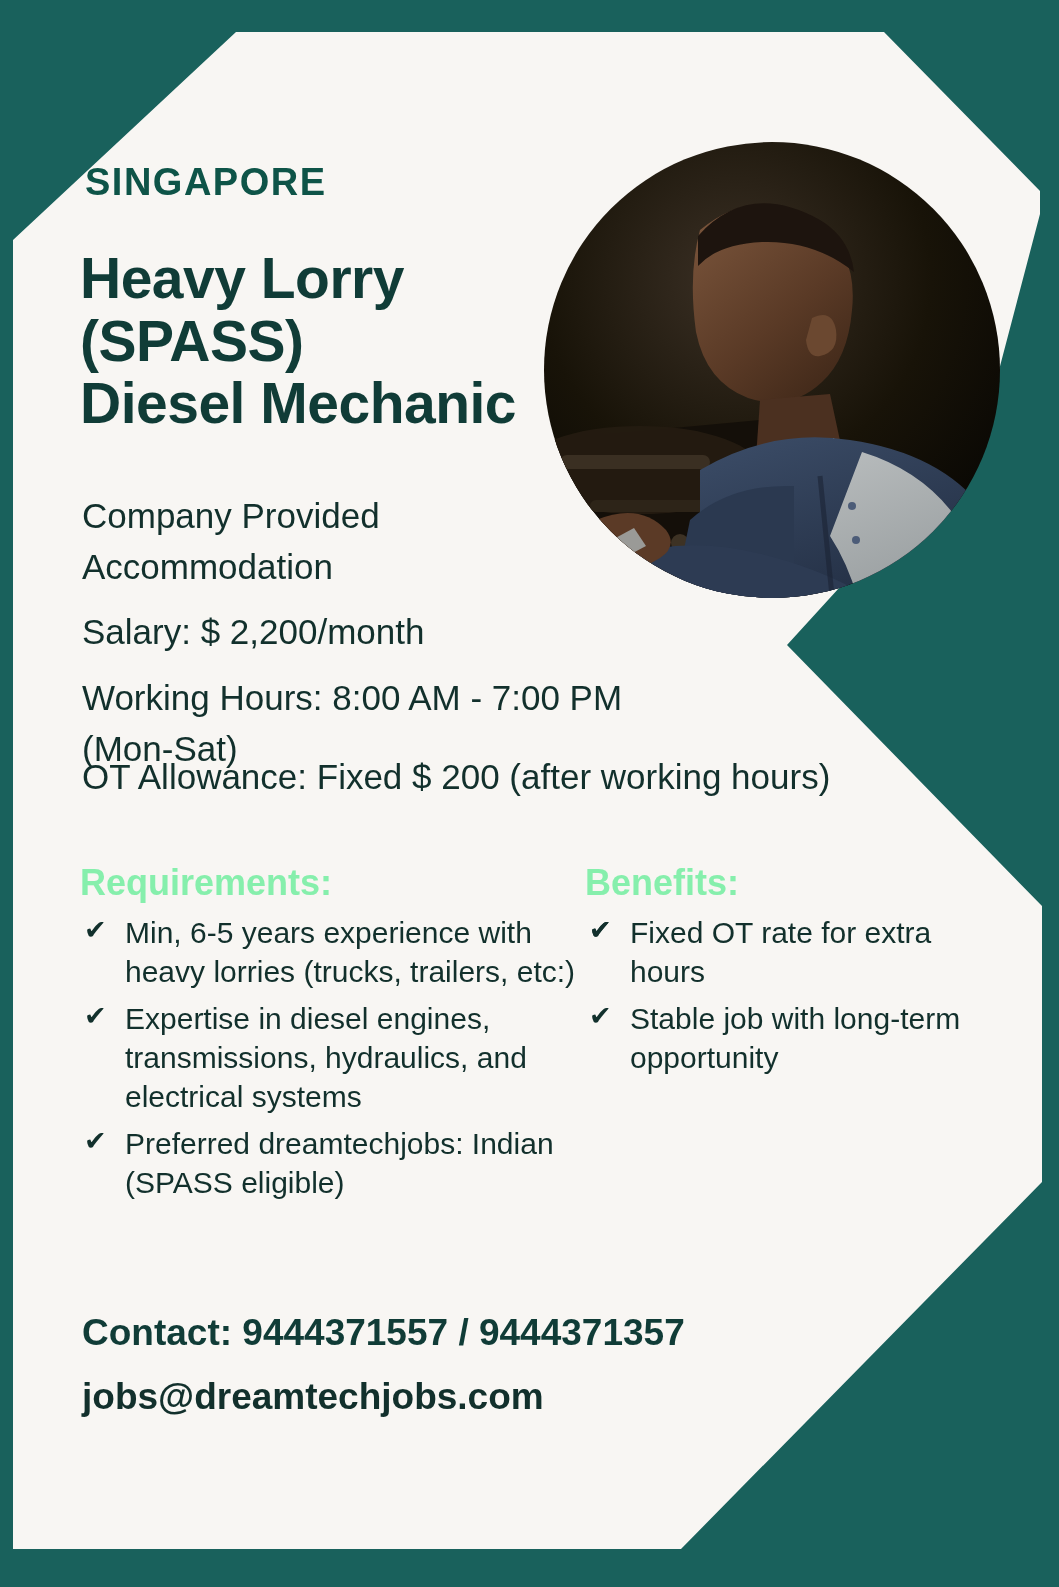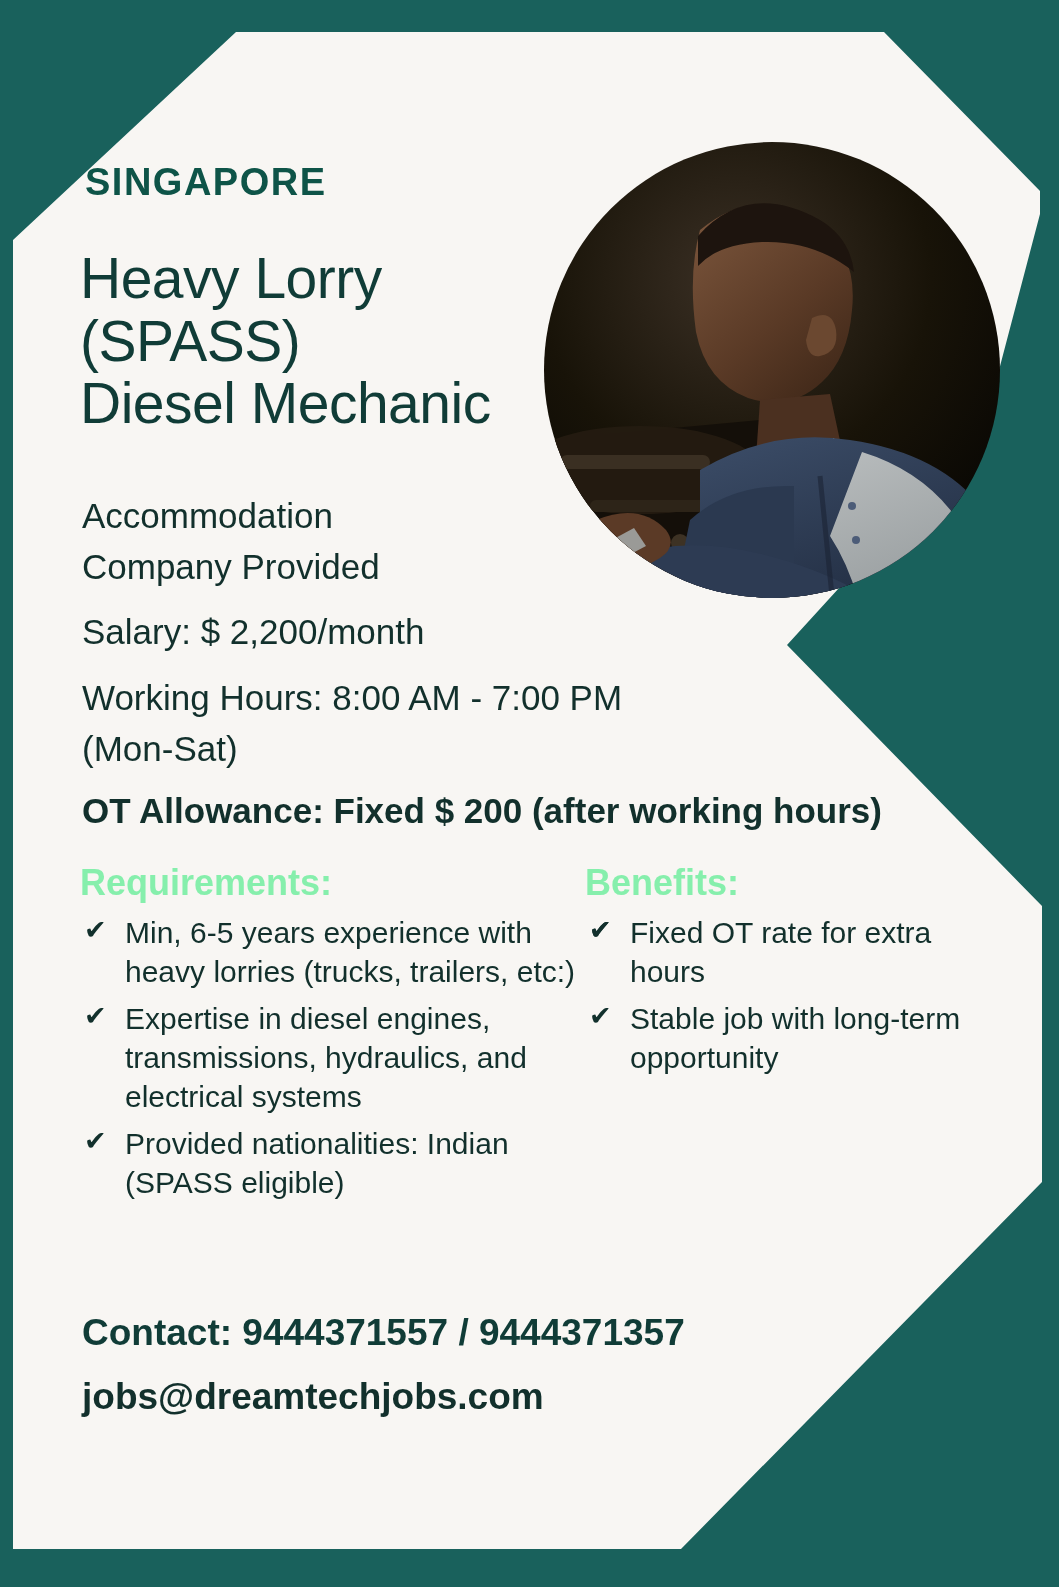--- a/index.html
+++ b/index.html
@@ -22,35 +22,35 @@
     position:absolute;left:0;top:0;width:1059px;height:1587px;
   }
 
   .eyebrow{
     position:absolute;left:85px;top:163px;
     font-size:38px;font-weight:bold;letter-spacing:1.5px;
     color:#0E5448;line-height:1;
   }
   .title{
     position:absolute;left:80px;top:247px;
-    font-size:57px;font-weight:normal;line-height:1.10;
+    font-size:57px;font-weight:bold;line-height:1.10;
     color:#103C37;width:520px;letter-spacing:-0.5px;
   }
   .subblock{
     position:absolute;left:82px;top:490px;
     font-size:35px;line-height:1.46;color:#12302C;width:470px;
   }
   .subblock .gap{height:14px;}
   .hours{
     position:absolute;left:82px;top:672px;
     font-size:35px;line-height:1.46;color:#12302C;width:700px;
   }
   .ot{
-    position:absolute;left:82px;top:786px;
-    font-size:35px;line-height:1.4;color:#12302C;width:900px;white-space:nowrap;font-weight:bold;
+    position:absolute;left:82px;top:752px;
+    font-size:35px;line-height:1.4;color:#12302C;width:900px;white-space:nowrap;
   }
 
   .cols{position:absolute;left:0;top:862px;width:1059px;}
   .col-req{position:absolute;left:80px;top:0;width:505px;}
   .col-ben{position:absolute;left:585px;top:0;width:390px;}
   .col-h{
     font-size:36px;font-weight:bold;color:#86efac;margin:0 0 10px 0;line-height:1.15;
   }
   ul.checks{list-style:none;margin:0;padding:0;}
   ul.checks li{
@@ -166,22 +166,22 @@
 
     <div class="eyebrow">SINGAPORE</div>
 
     <div class="title">
       <div>Heavy Lorry</div>
       <div>(SPASS)</div>
       <div>Diesel Mechanic</div>
     </div>
 
     <div class="subblock">
+      <div>Company Provided</div>
       <div>Accommodation</div>
-      <div>Company Provided</div>
       <div class="gap"></div>
       <div>Salary: $ 2,200/month</div>
     </div>
 
     <div class="hours">
       <div>Working Hours: 8:00 AM - 7:00 PM</div>
       <div>(Mon-Sat)</div>
     </div>
 
     <div class="ot">OT Allowance: Fixed $ 200 (after working hours)</div>
@@ -194,21 +194,21 @@
           <li>
             <span class="tick">✔</span>
             <span>Min, 6-5 years experience with heavy lorries (trucks, trailers, etc:)</span>
           </li>
           <li>
             <span class="tick">✔</span>
             <span>Expertise in diesel engines, transmissions, hydraulics, and electrical systems</span>
           </li>
           <li>
             <span class="tick">✔</span>
-            <span>Provided nationalities: Indian (SPASS eligible)</span>
+            <span>Preferred dreamtechjobs: Indian (SPASS eligible)</span>
           </li>
         </ul>
       </div>
 
       <div class="col-ben">
         <div class="col-h">Benefits:</div>
         <ul class="checks">
           <li>
             <span class="tick">✔</span>
           </li>

